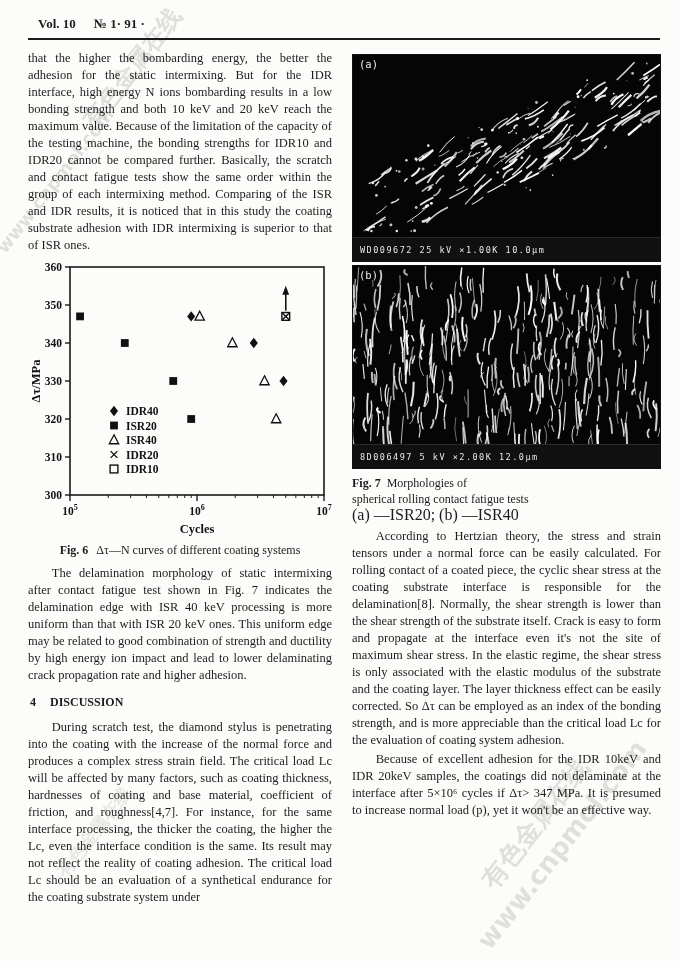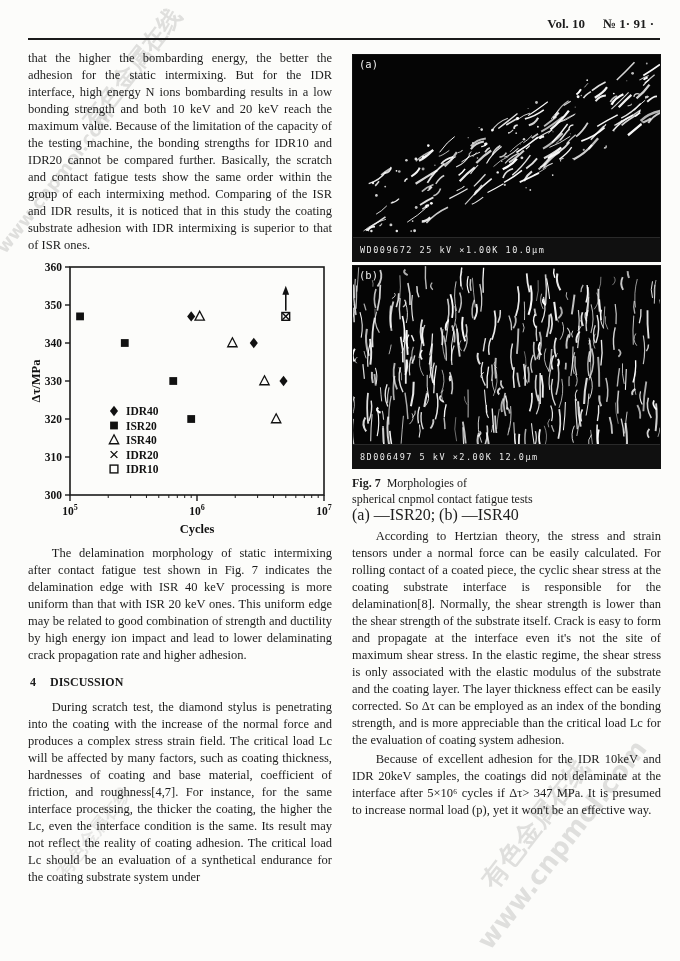--- a/index.html
+++ b/index.html
@@ -17,21 +17,21 @@
   }
   .wm-a { top:52px;  left:60px;  font-size:24px; }
   .wm-b { top:170px; left:-34px; font-size:18px; }
   .wm-c { top:820px; left:40px;  font-size:18px; opacity:.4; }
   .wm-d { top:800px; left:420px; font-size:26px; text-align:center; line-height:34px;}
   .content { position:relative; z-index:1; }
   
   .hdr {
     display:flex; align-items:baseline; margin:16px 20px 0 28px;
     padding:0 4px 6px 4px; border-bottom:2px solid #1b1b1b;
-    font-size:13px; font-weight:600;justify-content:flex-end;
+    font-size:13px; font-weight:600;
   }
   .hdr .vol { margin-left:6px; }
   .hdr .no  { margin-left:18px; }
   .hdr .ttl { flex:1; text-align:center; font-weight:700; }
   .hdr .pg  { margin-right:2px; font-weight:600; }
   
   .cols { display:flex; gap:20px; padding:10px 20px 0 28px; }
   .col { width:309px; }
   .body {
     font-size:12.5px; line-height:17px; text-align:justify;
@@ -161,20 +161,23 @@
                 <rect x="82.1" y="162.6" width="7.800000000000001" height="7.800000000000001" fill="#111"></rect>
                 <text x="98" y="170.5" font-size="11.5" font-weight="700" fill="#111">ISR20</text>
                 <path d="M86 175.8 L90.68 184.744 L81.32 184.744 Z" fill="none" stroke="#111" stroke-width="1.3"></path>
                 <text x="98" y="185" font-size="11.5" font-weight="700" fill="#111">ISR40</text>
                 <path d="M82.62 192.12 L89.38 198.88 M89.38 192.12 L82.62 198.88" stroke="#111" stroke-width="1.4" fill="none"></path>
                 <text x="98" y="199.5" font-size="11.5" font-weight="700" fill="#111">IDR20</text>
                 <rect x="82.1" y="206.1" width="7.800000000000001" height="7.800000000000001" fill="none" stroke="#111" stroke-width="1.4"></rect>
                 <text x="98" y="214" font-size="11.5" font-weight="700" fill="#111">IDR10</text>
               </g>
             </svg>
+          <figcaption class="figcap">
+            <b>Fig. 6</b><span>Δτ—N curves of different coating systems</span>
+          </figcaption>
         </figure>
 
         <p class="body ind">The delamination morphology of static intermixing after contact fatigue test shown in Fig. 7 indicates the delamination edge with ISR 40 keV processing is more uniform than that with ISR 20 keV ones. This uniform edge may be related to good combination of strength and ductility by high energy ion impact and lead to lower delaminating crack propagation rate and higher adhesion.</p>
 
         <h2 class="disc">
           <span class="num">4</span><span>DISCUSSION</span>
         </h2>
 
         <p class="body ind">During scratch test, the diamond stylus is penetrating into the coating with the increase of the normal force and produces a complex stress strain field. The critical load Lc will be affected by many factors, such as coating thickness, hardnesses of coating and base material, coefficient of friction, and roughness[4,7]. For instance, for the same interface processing, the thicker the coating, the higher the Lc, even the interface condition is the same. Its result may not reflect the reality of coating adhesion. The critical load Lc should be an evaluation of a synthetical endurance for the coating substrate system under</p>
       </div>
@@ -735,21 +738,21 @@
                   <path d="M181.5 42.6 q0.4 3.7 1.5 7.3" stroke="#fff" stroke-width="1.87" fill="none" opacity="0.74"></path>
                   <path d="M52.3 36.0 q3.7 10.5 1.0 21.0" stroke="#fff" stroke-width="0.91" fill="none" opacity="0.93"></path>
                   <path d="M83.9 127.2 q2.5 13.1 -1.5 26.2" stroke="#fff" stroke-width="1.48" fill="none" opacity="0.91"></path>
                 </g>
               </svg>
             <span class="sem-label">(b)</span>
             <div class="sem-bar">8D006497 5 kV ×2.00K 12.0μm</div>
           </div>
           <figcaption class="cap7">
             <div><b>Fig. 7</b>&nbsp;&nbsp;<span>Morphologies of</span></div>
-            <div>spherical cnpmol contact fatigue tests</div>
+            <div>spherical rolling contact fatigue tests</div>
             <div class="sub">(a) —ISR20; (b) —ISR40</div>
           </figcaption>
         </figure>
 
         <p class="body ind">According to Hertzian theory, the stress and strain tensors under a normal force can be easily calculated. For rolling contact of a coated piece, the cyclic shear stress at the coating substrate interface is responsible for the delamination[8]. Normally, the shear strength is lower than the shear strength of the substrate itself. Crack is easy to form and propagate at the interface even it's not the site of maximum shear stress. In the elastic regime, the shear stress is only associated with the elastic modulus of the substrate and the coating layer. The layer thickness effect can be easily corrected. So Δτ can be employed as an index of the bonding strength, and is more appreciable than the critical load Lc for the evaluation of coating system adhesion.</p>
         <p class="body ind">Because of excellent adhesion for the IDR 10keV and IDR 20keV samples, the coatings did not delaminate at the interface after 5×10⁶ cycles if Δτ&gt; 347 MPa. It is presumed to increase normal load (p), yet it won't be an effective way.</p>
       </div>
 
     </div>
   </div>

